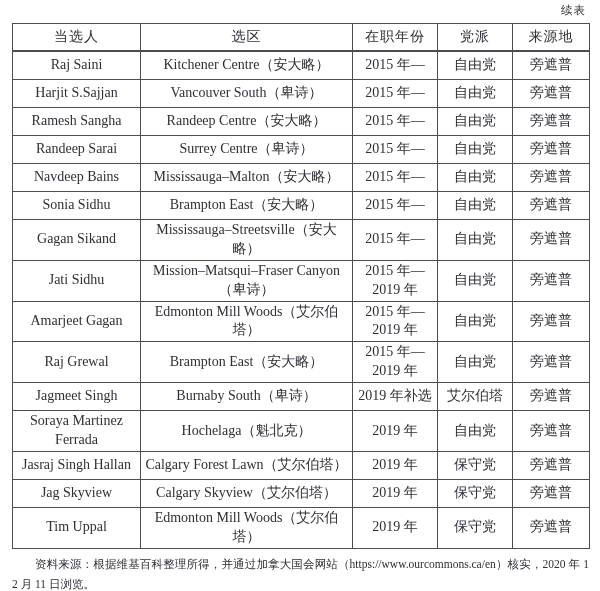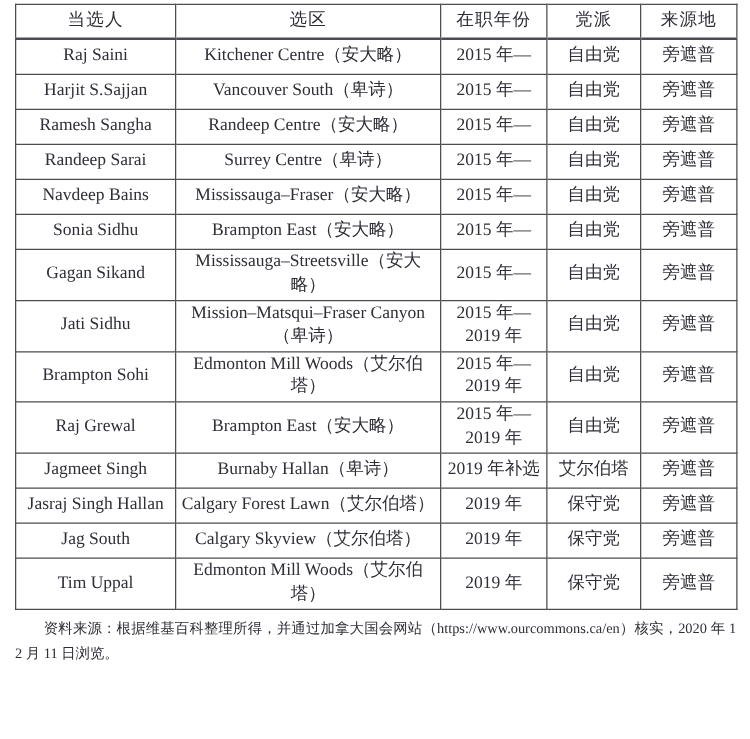--- a/index.html
+++ b/index.html
@@ -62,20 +62,21 @@
     text-indent: 2em;
     text-align: justify;
     word-break: break-all;
   }
 </style>
 </head>
 <body>
 
 <div class="page">
 
+  <div class="continued-label">续表</div>
 
   <table class="data-table">
     <colgroup>
       <col class="c1">
         <col class="c2">
         <col class="c3">
         <col class="c4">
         <col class="c5">
     </colgroup>
     <thead>
@@ -111,21 +112,21 @@
         </tr>
         <tr>
           <td class="col-name">Randeep Sarai</td>
           <td class="col-district">Surrey Centre（卑诗）</td>
           <td class="col-years">2015 年—</td>
           <td class="col-party">自由党</td>
           <td class="col-origin">旁遮普</td>
         </tr>
         <tr>
           <td class="col-name">Navdeep Bains</td>
-          <td class="col-district">Mississauga–Fraser（安大略）</td>
+          <td class="col-district">Mississauga–Malton（安大略）</td>
           <td class="col-years">2015 年—</td>
           <td class="col-party">自由党</td>
           <td class="col-origin">旁遮普</td>
         </tr>
         <tr>
           <td class="col-name">Sonia Sidhu</td>
           <td class="col-district">Brampton East（安大略）</td>
           <td class="col-years">2015 年—</td>
           <td class="col-party">自由党</td>
           <td class="col-origin">旁遮普</td>
@@ -139,51 +140,58 @@
         </tr>
         <tr>
           <td class="col-name">Jati Sidhu</td>
           <td class="col-district">Mission–Matsqui–Fraser Canyon（卑诗）</td>
           <td class="col-years">2015 年—
 2019 年</td>
           <td class="col-party">自由党</td>
           <td class="col-origin">旁遮普</td>
         </tr>
         <tr>
-          <td class="col-name">Brampton Sohi</td>
+          <td class="col-name">Amarjeet Gagan</td>
           <td class="col-district">Edmonton Mill Woods（艾尔伯塔）</td>
           <td class="col-years">2015 年—
 2019 年</td>
           <td class="col-party">自由党</td>
           <td class="col-origin">旁遮普</td>
         </tr>
         <tr>
           <td class="col-name">Raj Grewal</td>
           <td class="col-district">Brampton East（安大略）</td>
           <td class="col-years">2015 年—
 2019 年</td>
           <td class="col-party">自由党</td>
           <td class="col-origin">旁遮普</td>
         </tr>
         <tr>
           <td class="col-name">Jagmeet Singh</td>
-          <td class="col-district">Burnaby Hallan（卑诗）</td>
+          <td class="col-district">Burnaby South（卑诗）</td>
           <td class="col-years">2019 年补选</td>
           <td class="col-party">艾尔伯塔</td>
           <td class="col-origin">旁遮普</td>
         </tr>
         <tr>
+          <td class="col-name">Soraya Martinez Ferrada</td>
+          <td class="col-district">Hochelaga（魁北克）</td>
+          <td class="col-years">2019 年</td>
+          <td class="col-party">自由党</td>
+          <td class="col-origin">旁遮普</td>
+        </tr>
+        <tr>
           <td class="col-name">Jasraj Singh Hallan</td>
           <td class="col-district">Calgary Forest Lawn（艾尔伯塔）</td>
           <td class="col-years">2019 年</td>
           <td class="col-party">保守党</td>
           <td class="col-origin">旁遮普</td>
         </tr>
         <tr>
-          <td class="col-name">Jag South</td>
+          <td class="col-name">Jag Skyview</td>
           <td class="col-district">Calgary Skyview（艾尔伯塔）</td>
           <td class="col-years">2019 年</td>
           <td class="col-party">保守党</td>
           <td class="col-origin">旁遮普</td>
         </tr>
         <tr>
           <td class="col-name">Tim Uppal</td>
           <td class="col-district">Edmonton Mill Woods（艾尔伯塔）</td>
           <td class="col-years">2019 年</td>
           <td class="col-party">保守党</td>

